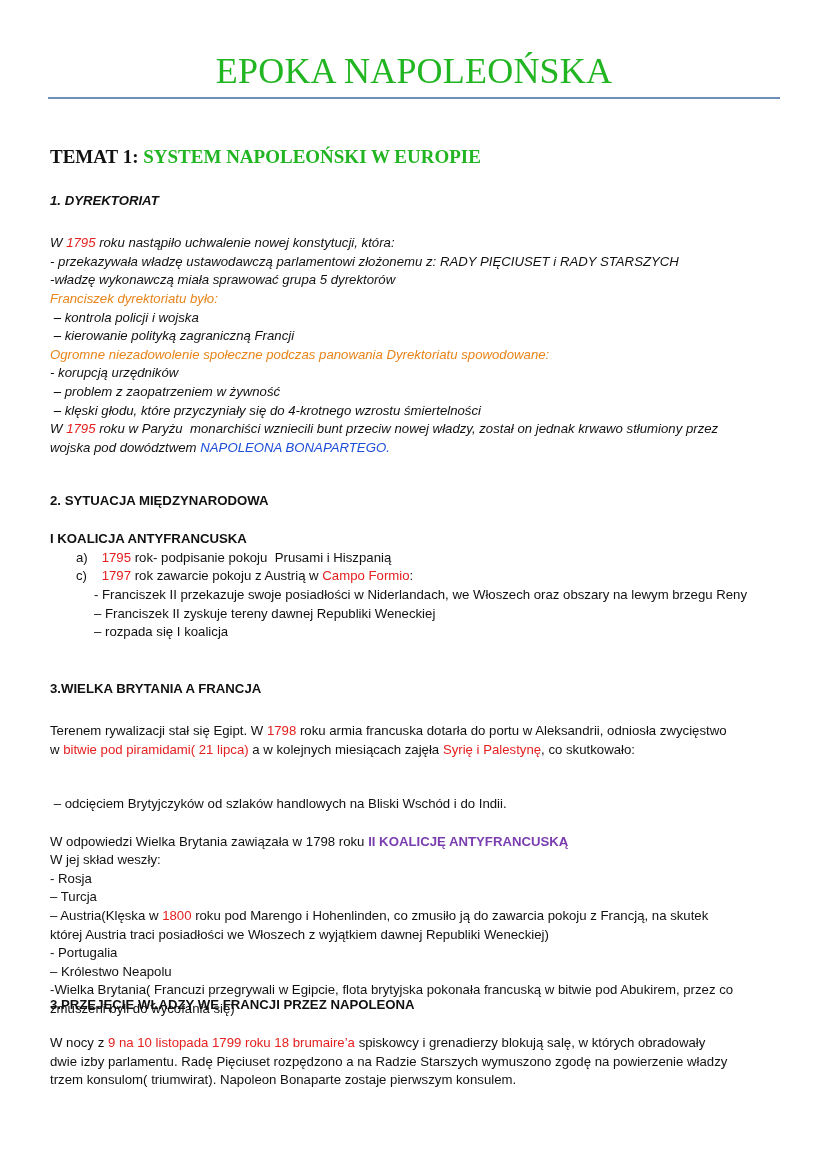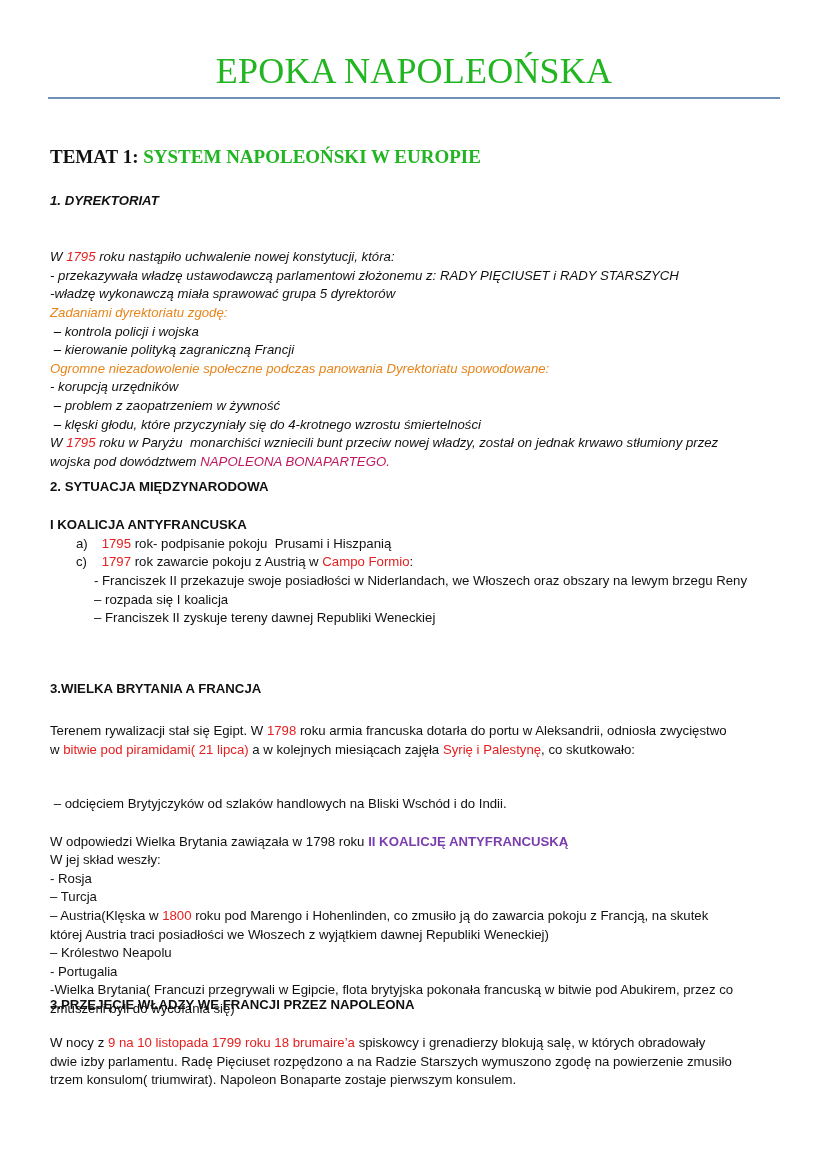--- a/index.html
+++ b/index.html
@@ -9,21 +9,21 @@
   .title { position: absolute; left: 0; top: 50px; width: 828px; text-align: center;
            font-family: "Liberation Serif", serif; font-size: 36px; color: #22b522; letter-spacing: 0.2px; }
   .rule { position: absolute; left: 48px; top: 97px; width: 732px; height: 2px; background: #6f8fb8; }
   .temat { position: absolute; left: 50px; top: 146px; font-family: "Liberation Serif", serif;
            font-weight: bold; font-size: 19px; color: #111; }
   .temat .g { color: #22b522; }
   .block { position: absolute; left: 50px; width: 740px; font-size: 13.2px; line-height: 18.6px; }
   .h { font-weight: bold; font-size: 13.2px; }
   .red { color: #e52020; }
   .orange { color: #e8841a; }
-  .magenta { color: #be185d; }
+  .magenta { color: #1d4ed8; }
   .purple { color: #7a3db0; font-weight: bold; }
   .line { white-space: nowrap; }
   .indent1 { padding-left: 26px; }
   .lbl { display: inline-block; width: 22px; }
   .indent2 { padding-left: 44px; }
   .gap { height: 18.6px; }
 </style>
 </head>
 <body>
 
@@ -33,65 +33,65 @@
   <div class="rule"></div>
 
   <div class="temat">
     <span>TEMAT 1:</span>
     <span class="g">SYSTEM NAPOLEOŃSKI W EUROPIE</span>
   </div>
 
   <div class="block" style="top:192px;font-style:italic;">
     <div class="h line">1. DYREKTORIAT</div>
     <div class="gap"></div>
-    <div class="line" style="margin-top:19px;"><span>W </span><span class="red">1795</span><span> roku nastąpiło uchwalenie nowej konstytucji, która:</span></div>
+    <div class="line" style="margin-top:5px;"><span>W </span><span class="red">1795</span><span> roku nastąpiło uchwalenie nowej konstytucji, która:</span></div>
     <div class="line">- przekazywała władzę ustawodawczą parlamentowi złożonemu z: RADY PIĘCIUSET i RADY STARSZYCH</div>
     <div class="line">-władzę wykonawczą miała sprawować  grupa 5 dyrektorów</div>
-    <div class="line orange">Zadaniami dyrektoriatu zgodę:</div>
+    <div class="line orange">Franciszek dyrektoriatu było:</div>
     <div class="line" style="white-space:pre;"> – kontrola policji i wojska</div>
     <div class="line" style="white-space:pre;"> – kierowanie polityką zagraniczną Francji</div>
     <div class="line orange">Ogromne niezadowolenie społeczne podczas panowania Dyrektoriatu spowodowane:</div>
     <div class="line" style="white-space:pre;">- korupcją urzędników</div>
     <div class="line" style="white-space:pre;"> – problem z zaopatrzeniem w żywność</div>
     <div class="line" style="white-space:pre;"> – klęski głodu, które przyczyniały się do 4-krotnego wzrostu śmiertelności</div>
     <div class="line" style="white-space:pre;"><span>W </span><span class="red">1795</span><span> roku w Paryżu  monarchiści wzniecili bunt przeciw nowej władzy, został on jednak krwawo stłumiony przez</span></div>
     <div class="line"><span>wojska pod dowództwem </span><span class="magenta">NAPOLEONA BONAPARTEGO.</span></div>
   </div>
 
-  <div class="block" style="top:478px;">
+  <div class="block" style="top:492px;">
     <div class="h line">2. SYTUACJA MIĘDZYNARODOWA</div>
     <div class="gap"></div>
     <div class="h line" style="margin-top:1px;">I KOALICJA ANTYFRANCUSKA</div>
     <div class="line indent1" style="white-space:pre;"><span class="lbl">a)</span> <span class="red">1795</span><span> rok- podpisanie pokoju  Prusami i Hiszpanią</span></div>
     <div class="line indent1" style="white-space:pre;"><span class="lbl">c)</span> <span class="red">1797</span><span> rok zawarcie pokoju z Austrią w </span><span class="red">Campo Formio</span><span>:</span></div>
     <div class="line indent2">- Franciszek II przekazuje swoje posiadłości w Niderlandach, we Włoszech oraz obszary na lewym brzegu Reny</div>
+    <div class="line indent2">– Franciszek II zyskuje tereny dawnej Republiki Weneckiej</div>
     <div class="line indent2">– rozpada się I koalicja</div>
-    <div class="line indent2">– Franciszek II zyskuje tereny dawnej Republiki Weneckiej</div>
   </div>
 
   <div class="block" style="top:680px;">
     <div class="h line">3.WIELKA BRYTANIA A FRANCJA</div>
     <div class="gap"></div>
     <div class="line" style="margin-top:5px;"><span>Terenem rywalizacji stał się Egipt. W </span><span class="red">1798</span><span> roku armia francuska dotarła do portu w Aleksandrii, odniosła zwycięstwo</span></div>
     <div class="line"><span>w </span><span class="red">bitwie pod piramidami( 21 lipca)</span><span> a w kolejnych miesiącach zajęła </span><span class="red">Syrię i Palestynę</span><span>, co skutkowało:</span></div>
     <div class="line" style="white-space:pre;margin-top:36px;"> – odcięciem Brytyjczyków od szlaków handlowych na Bliski Wschód i do Indii.</div>
     <div class="gap"></div>
     <div class="line"><span>W odpowiedzi Wielka Brytania zawiązała w 1798 roku </span><span class="purple">II KOALICJĘ ANTYFRANCUSKĄ</span></div>
     <div class="line">W jej skład weszły:</div>
     <div class="line">- Rosja</div>
     <div class="line">– Turcja</div>
     <div class="line"><span>– Austria(Klęska w </span><span class="red">1800</span><span> roku pod Marengo i Hohenlinden, co zmusiło ją do zawarcia pokoju z Francją, na skutek</span></div>
     <div class="line">której Austria traci posiadłości we Włoszech z wyjątkiem dawnej Republiki Weneckiej)</div>
+    <div class="line">- Portugalia</div>
     <div class="line">– Królestwo Neapolu</div>
-    <div class="line">- Portugalia</div>
     <div class="line">-Wielka Brytania( Francuzi przegrywali w Egipcie, flota brytyjska pokonała francuską w bitwie pod Abukirem, przez co</div>
     <div class="line">zmuszeni byli do wycofania się)</div>
   </div>
 
   <div class="block" style="top:996px;">
     <div class="h line">3.PRZEJĘCIE WŁADZY WE FRANCJI PRZEZ NAPOLEONA</div>
     <div class="gap"></div>
     <div class="line" style="margin-top:1px;"><span>W nocy z </span><span class="red">9 na 10 listopada 1799 roku 18 brumaire’a</span><span> spiskowcy i grenadierzy blokują salę, w których obradowały</span></div>
-    <div class="line">dwie izby parlamentu. Radę Pięciuset rozpędzono a na Radzie Starszych wymuszono zgodę na powierzenie zmusiło</div>
+    <div class="line">dwie izby parlamentu. Radę Pięciuset rozpędzono a na Radzie Starszych wymuszono zgodę na powierzenie władzy</div>
     <div class="line">trzem konsulom( triumwirat). Napoleon Bonaparte zostaje pierwszym konsulem.</div>
   </div>
 
 </div>
 
 </body></html>

